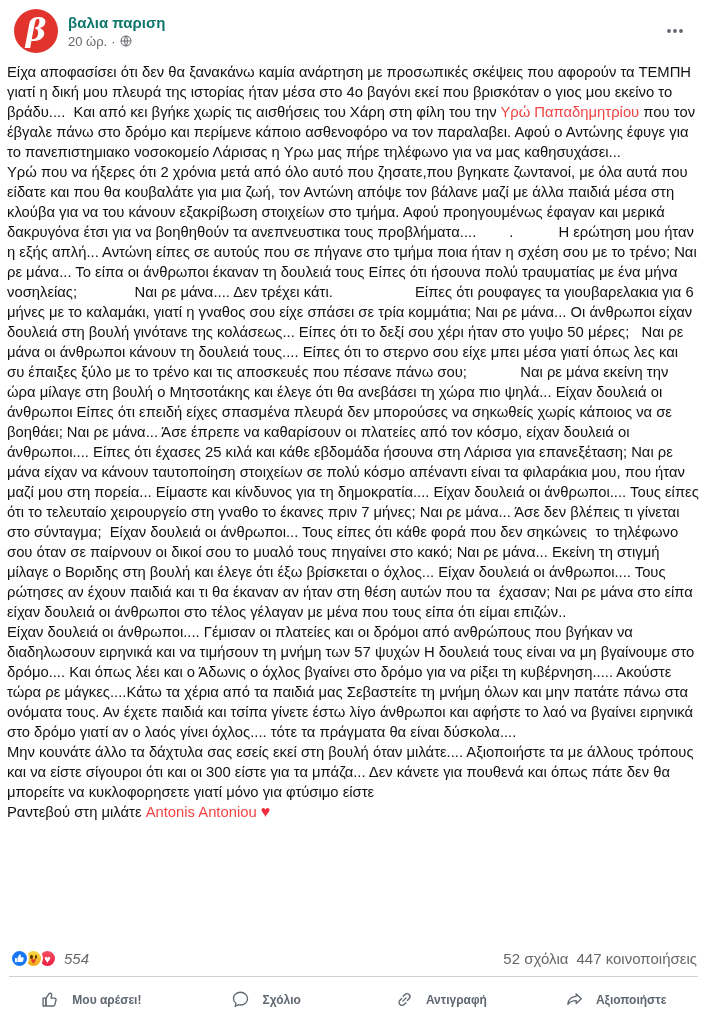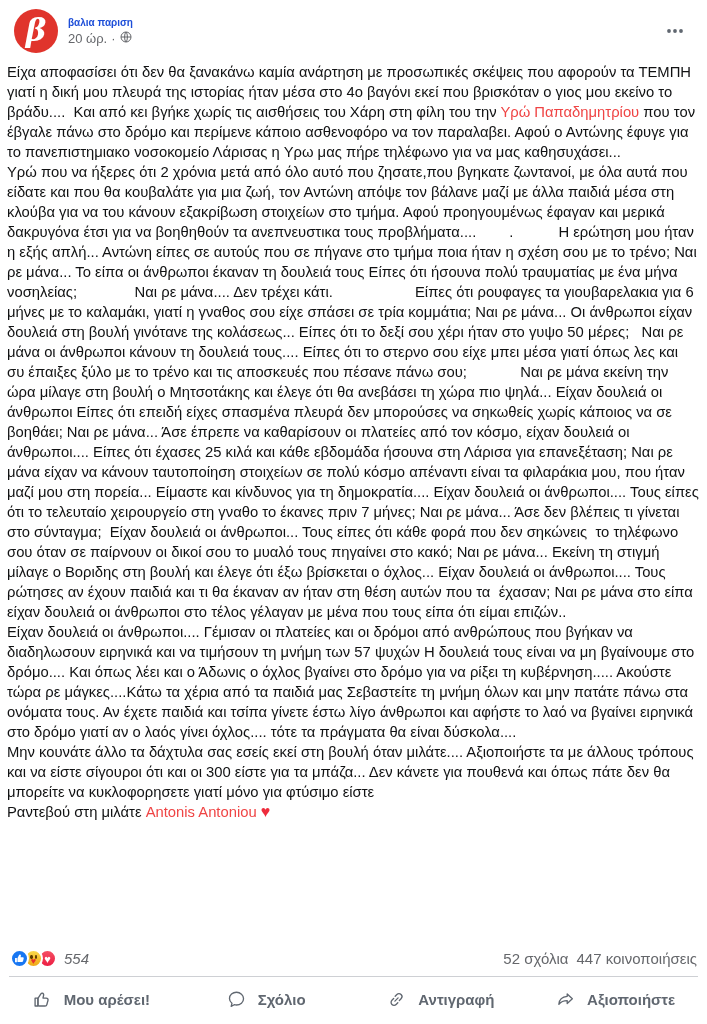--- a/index.html
+++ b/index.html
@@ -15,22 +15,22 @@
   .header { display:flex; align-items:center; padding:9px 16px 6px 14px; flex:0 0 auto; }
   .avatar {
     width:44px; height:44px; border-radius:50%; background:#e0342c; flex:0 0 auto;
     display:flex; align-items:center; justify-content:center; cursor:pointer;
   }
   .avatar-letter {
     color:#fff; font-size:31px; font-weight:bold; font-style:italic;
     font-family:"DejaVu Serif","Liberation Serif",serif; line-height:1; margin-top:-2px;
   }
   .header-text { margin-left:10px; flex:1 1 auto; }
-  .author { font-size:10px; font-weight:700; color:#1d4ed8; cursor:pointer; }
-  .meta { font-size:13px; color:#65676b; display:flex; align-items:flex-start; gap:4px; margin-top:3px; }
+  .author { font-size:15px; font-weight:700; color:#0f766e; cursor:pointer; }
+  .meta { font-size:13px; color:#65676b; display:flex; align-items:center; gap:4px; margin-top:3px; }
   .menu-btn { color:#606770; padding:6px 6px; cursor:pointer; display:flex; align-items:center; }
 
   
   .post-body {
     flex:1 1 auto; overflow:hidden;
     padding:3px 8px 0 7px;
     font-size:14.8px; line-height:20px; color:#111213;
   }
   .para { white-space:pre-wrap; margin:0; word-wrap:break-word; }
   .link { color:#ef4444; text-decoration:none; cursor:pointer; }
@@ -59,21 +59,21 @@
   .stats-right { display:flex; gap:8px; }
   .stats-right span { cursor:pointer; }
 
   .divider { border-top:1px solid #ced0d4; margin:0 9px; flex:0 0 auto; }
 
   
   .actions { flex:0 0 auto; display:flex; padding:4px 4px 6px 4px; }
   .action-btn {
     flex:1 1 0; display:flex; align-items:center; justify-content:center; gap:12px;
     padding:9px 0; background:none; border:none; border-radius:4px; cursor:pointer;
-    color:#606770; font-size:15px; font-weight:600; font-family:inherit;
+    color:#606770; font-size:12px; font-weight:600; font-family:inherit;
   }
   .aicon { flex:0 0 auto; display:flex; }
 </style>
 </head>
 <body>
 
 <div class="page">
 
   <div class="header">
     <div class="avatar">

